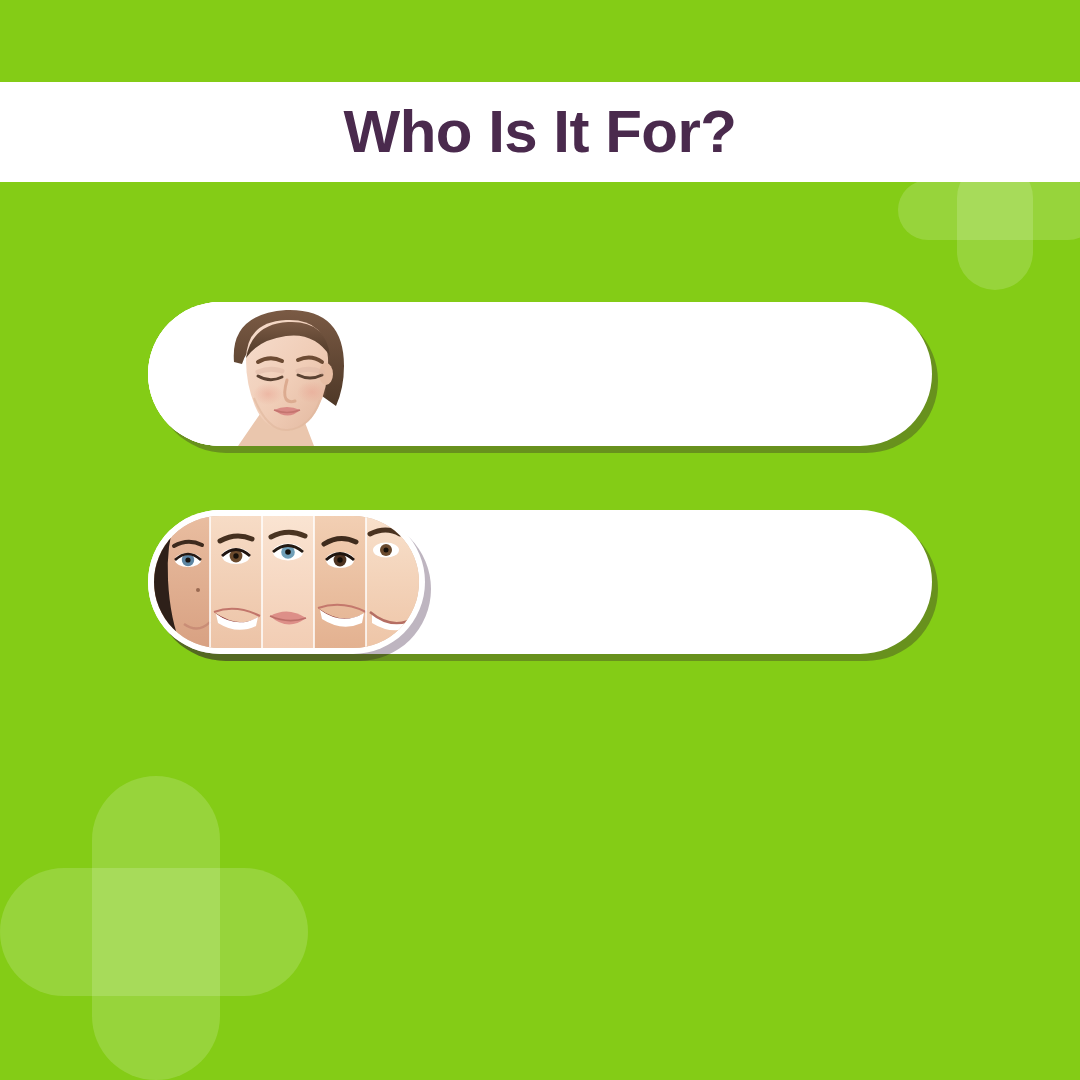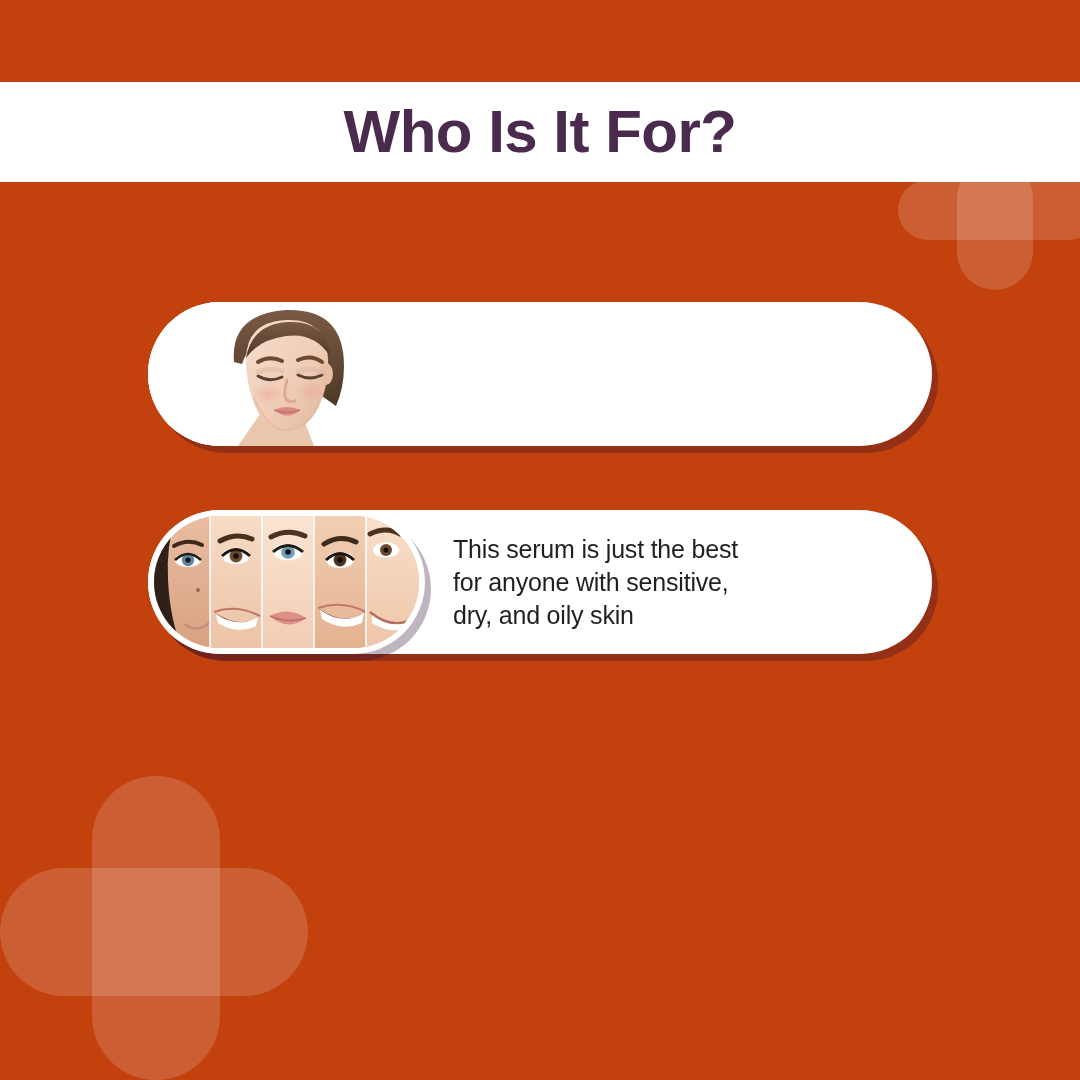--- a/index.html
+++ b/index.html
@@ -11,21 +11,21 @@
     height: 1080px;
     overflow: hidden;
     font-family: "Liberation Sans", sans-serif;
     background: #7f3090;
   }
 
   #poster {
     position: relative;
     width: 1080px;
     height: 1080px;
-    background: #c2410c;
+    background: #84cc16;
     overflow: hidden;
   }
 
   
   .deco {
     position: absolute;
     background: rgba(255, 255, 255, 0.16);
     pointer-events: none;
   }
 
@@ -310,18 +310,15 @@
           <path d="M216 96 q24 20 48 4" stroke="#b56e63" stroke-width="2.4" fill="none"></path>
 
           <rect x="55" y="0" width="2" height="132" fill="#ffffff" opacity="0.75"></rect>
           <rect x="107" y="0" width="2" height="132" fill="#ffffff" opacity="0.75"></rect>
           <rect x="159" y="0" width="2" height="132" fill="#ffffff" opacity="0.75"></rect>
           <rect x="211" y="0" width="2" height="132" fill="#ffffff" opacity="0.75"></rect>
         </svg>
       </div>
     </div>
 
-    <div class="card-text">This serum is just the best
-for anyone with sensitive,
-dry, and oily skin</div>
   </div>
 
 </div>
 
 </body></html>

